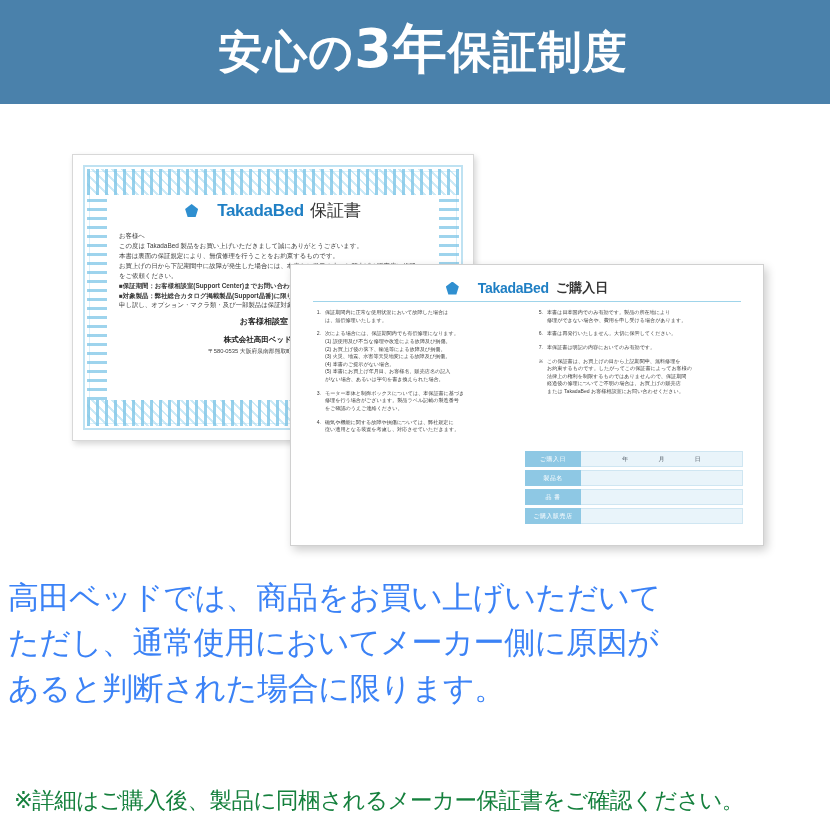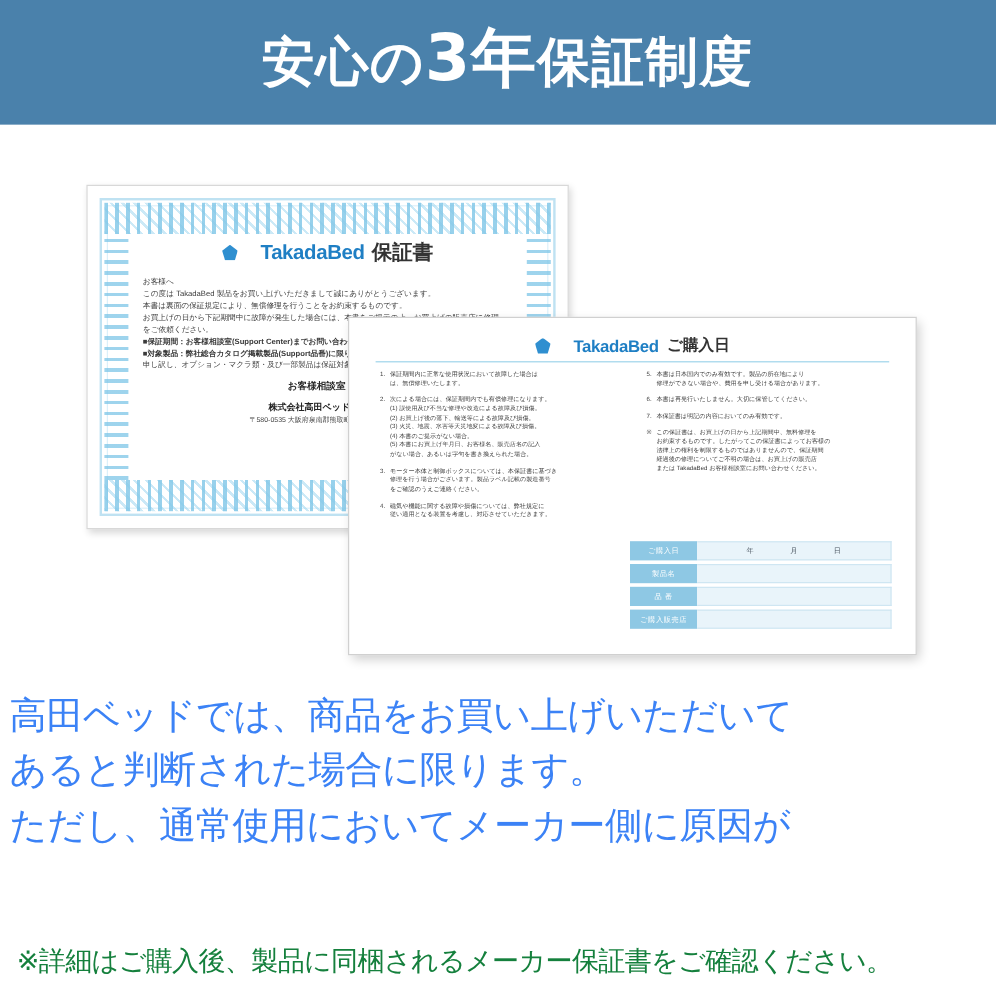--- a/index.html
+++ b/index.html
@@ -127,21 +127,21 @@
   }
   .brand-mark {
     width: 13px; height: 13px;
     background: #2f8fd0;
     clip-path: polygon(50% 0%, 100% 38%, 81% 100%, 19% 100%, 0% 38%);
     display: inline-block;
   }
   .cert-head-jp {
     color: #333;
     font-size: 17px;
-    font-weight: bold;
+    font-weight: normal;
   }
   .cert-body {
     position: absolute;
     left: 46px; top: 76px;
     width: 300px;
     font-size: 6.4px;
     line-height: 1.55;
     color: #3a3a3a;
   }
   .cert-body .ln { display: block; white-space: nowrap; overflow: hidden; }
@@ -457,19 +457,19 @@
           <div class="form-label">ご購入販売店</div>
           <div class="form-field"></div>
         </div>
       </div>
     </div>
   </div>
 
   <div class="lower">
     <div class="lead">
       <div>高田ベッドでは、商品をお買い上げいただいて</div>
+      <div>ただし、通常使用においてメーカー側に原因が</div>
       <div>あると判断された場合に限ります。</div>
-      <div>ただし、通常使用においてメーカー側に原因が</div>
     </div>
     <div class="note">※詳細はご購入後、製品に同梱されるメーカー保証書をご確認ください。</div>
   </div>
 
 </div>
 
 </body></html>

